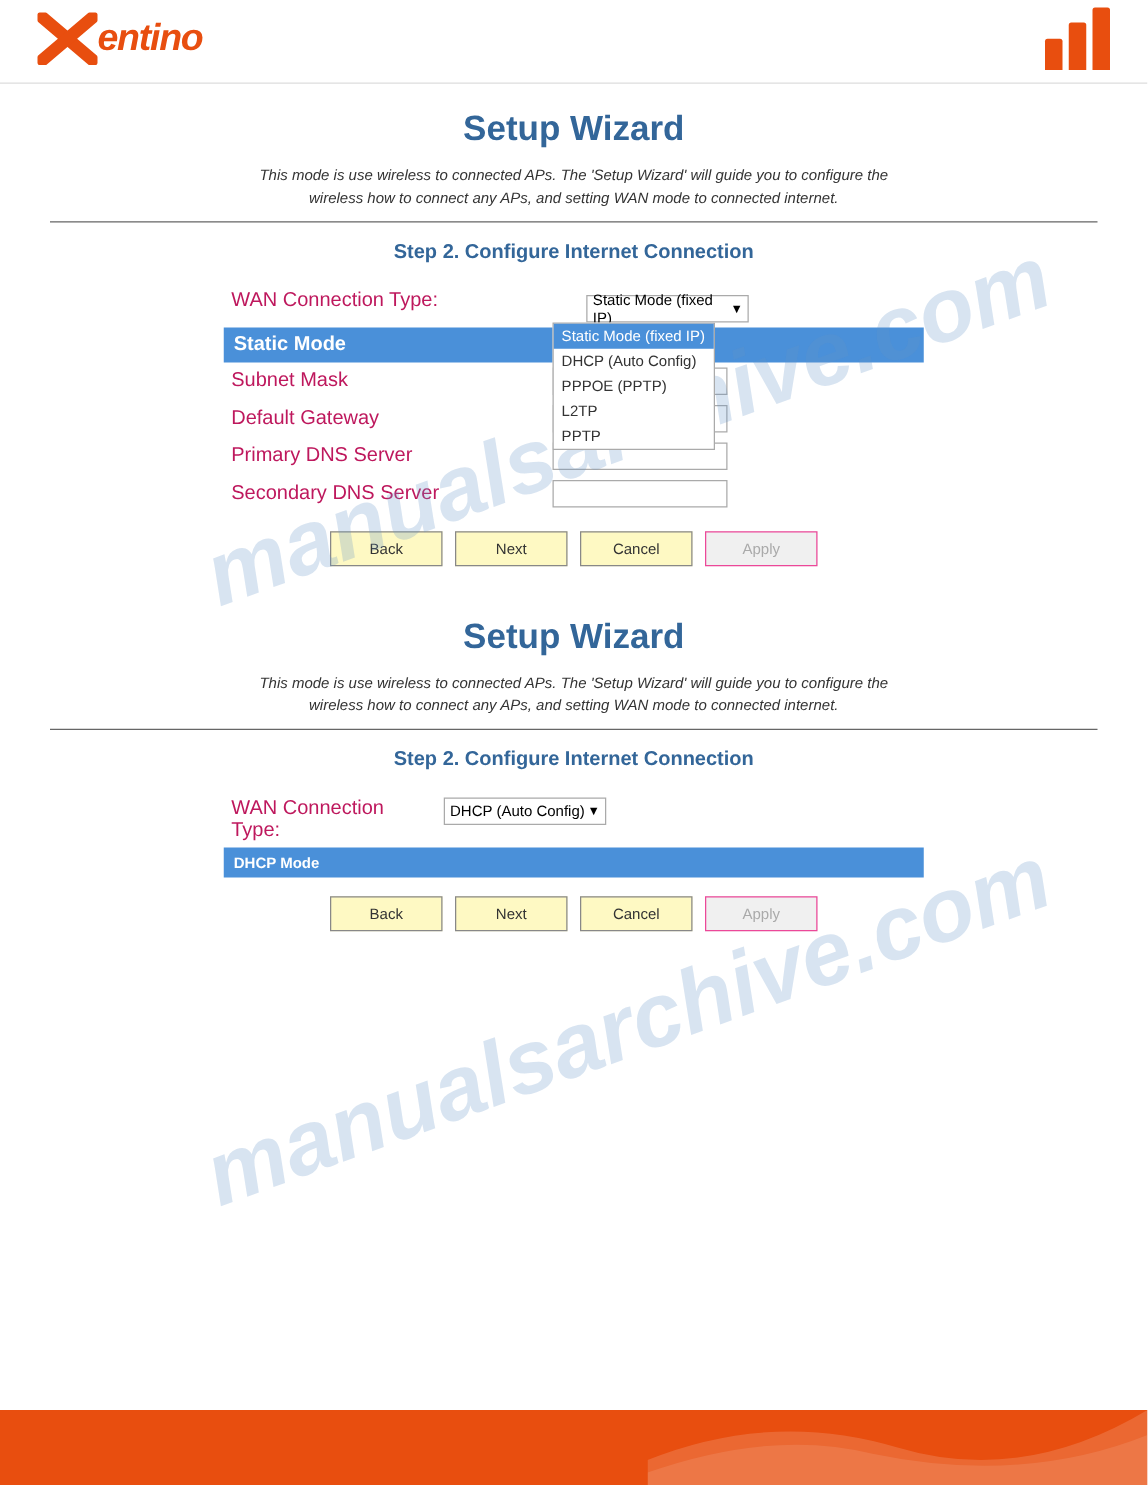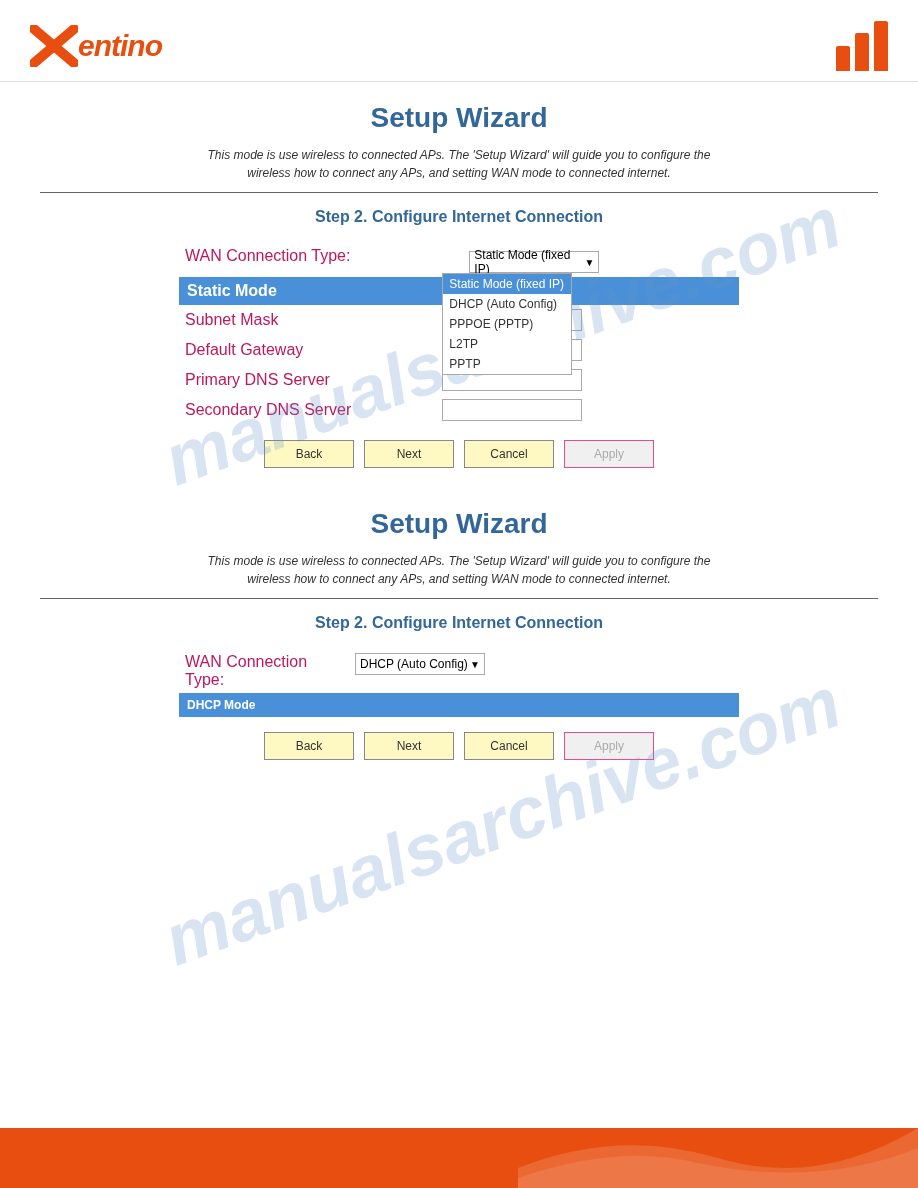--- a/index.html
+++ b/index.html
@@ -10,21 +10,21 @@
       width: 918px;
       min-height: 1188px;
       position: relative;
     }
 
     
     .header {
       display: flex;
       justify-content: space-between;
       align-items: center;
-      padding: 21px 30px 10px 30px;
+      padding: 6px 30px 10px 30px;
       border-bottom: 1px solid #ddd;
     }
     .header-bars {
       display: flex;
       gap: 5px;
       align-items: flex-end;
       height: 50px;
     }
     .bar {
       width: 14px;

